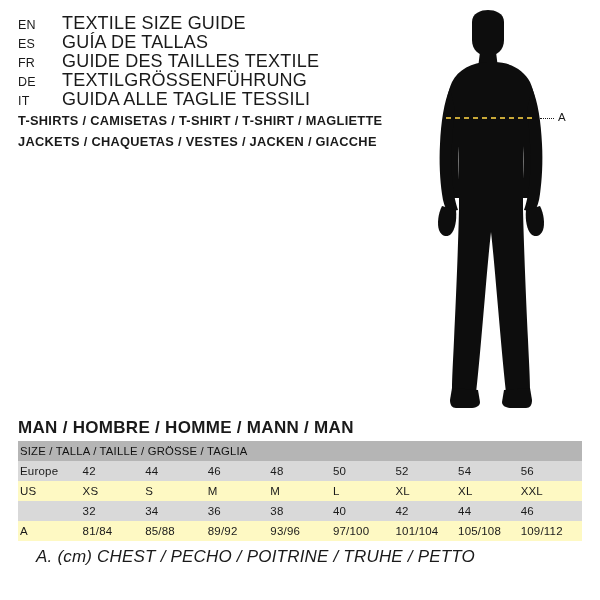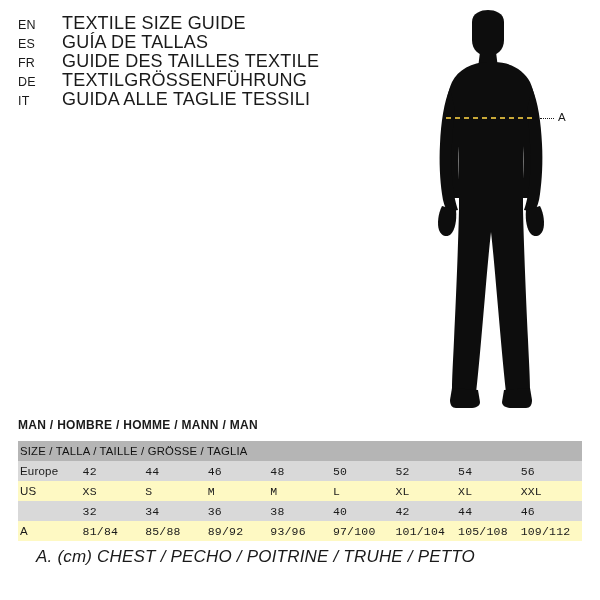--- a/index.html
+++ b/index.html
@@ -87,21 +87,21 @@
     width: 14px;
     height: 1px;
     border-top: 1.5px dotted #1a1a1a;
   }
 
   
   .table-title {
     position: absolute;
     left: 18px;
     top: 418px;
-    font-size: 12px;
+    font-size: 17px;
     font-weight: bold;
     letter-spacing: 0.3px;
   }
   .size-table {
     position: absolute;
     left: 18px;
     top: 441px;
     width: 564px;
     border-collapse: collapse;
     table-layout: fixed;
@@ -125,21 +125,20 @@
   .size-table tr.plain td {
     background: #fef9c3;
   }
   .size-table td.label {
     padding-left: 2px;
     width: 86px;
   }
   .size-table td.val {
     width: 68px;
     padding-left: 2px;
-    font-family: Liberation Mono, monospace;
   }
 
   .footnote {
     position: absolute;
     left: 36px;
     top: 547px;
     font-size: 17px;
     letter-spacing: 0.2px;
     font-style: italic;
   }
@@ -165,20 +164,24 @@
     <div class="lang-row">
       <span class="lang-code">DE</span>
       <span class="lang-text">TEXTILGRÖSSENFÜHRUNG</span>
     </div>
     <div class="lang-row">
       <span class="lang-code">IT</span>
       <span class="lang-text">GUIDA ALLE TAGLIE TESSILI</span>
     </div>
   </div>
 
+  <div class="cat-block">
+    <div class="cat-row">T-SHIRTS / CAMISETAS / T-SHIRT / T-SHIRT / MAGLIETTE</div>
+    <div class="cat-row">JACKETS / CHAQUETAS / VESTES / JACKEN / GIACCHE</div>
+  </div>
 
   <div class="figure-wrap">
     <svg width="200" height="400" viewBox="0 0 200 400" xmlns="http://www.w3.org/2000/svg">
       <g fill="#0d0d0d">
 
         <path d="M72 12 C72 3 81 0 88 0 C95 0 104 3 104 12 L104 30 C104 40 97 46 88 46 C79 46 72 40 72 30 Z"></path>
 
         <path d="M80 42 L96 42 L98 58 L78 58 Z"></path>
 
         <path d="M88 52

